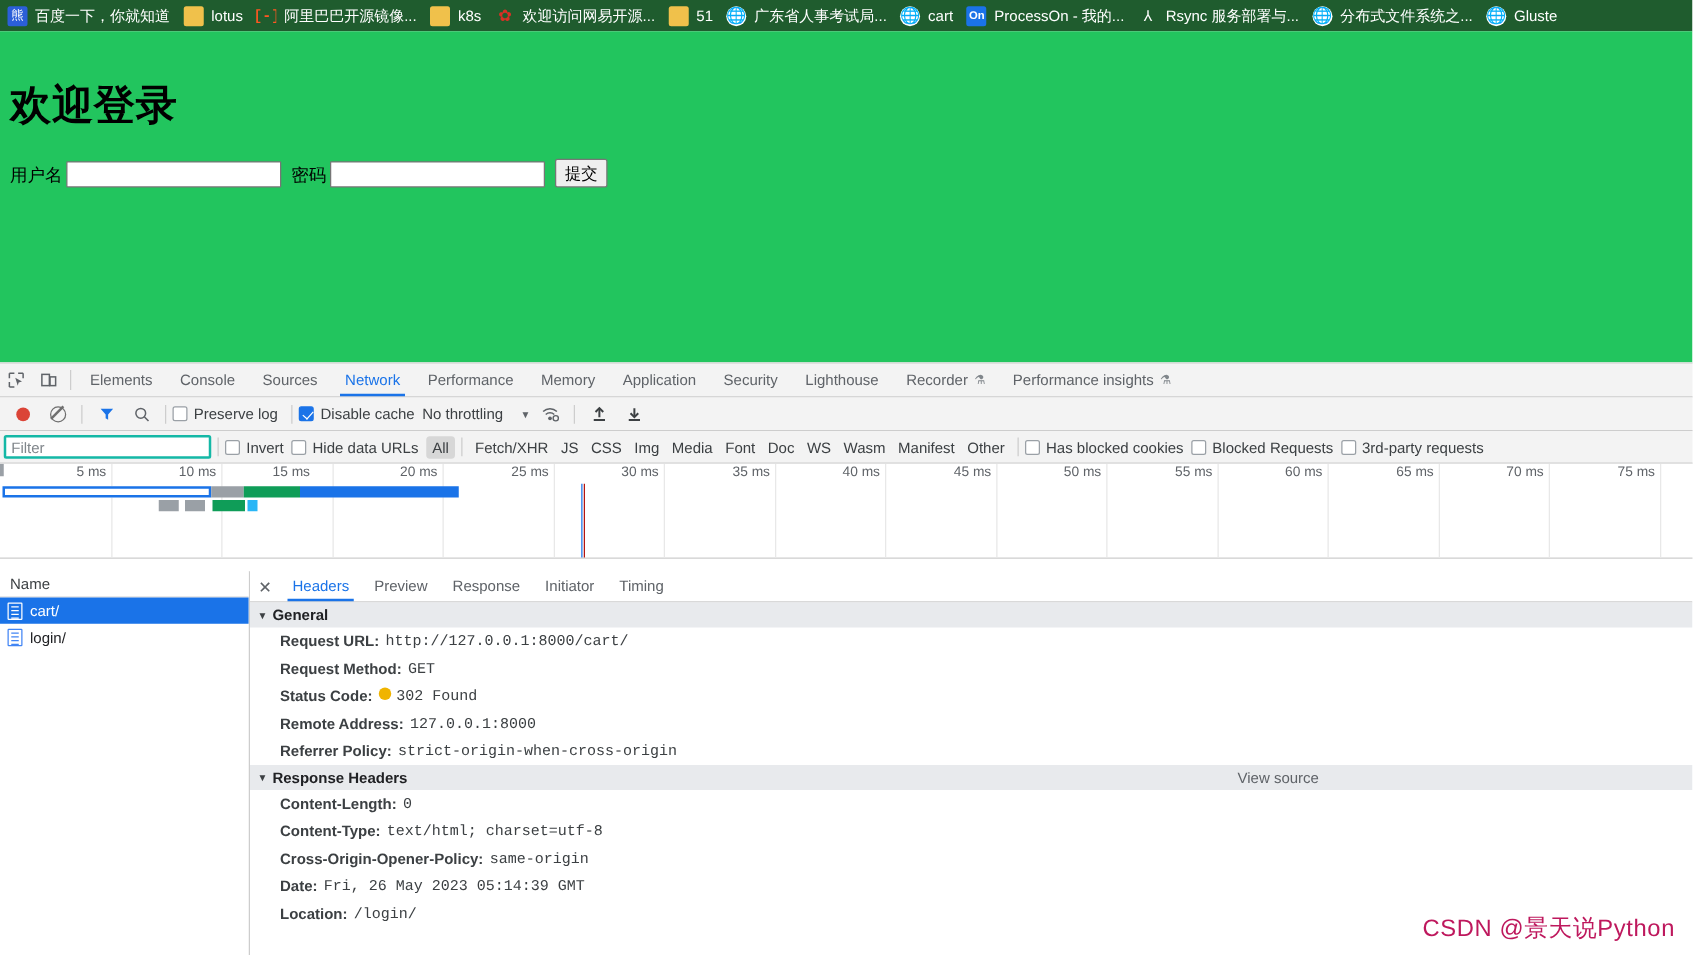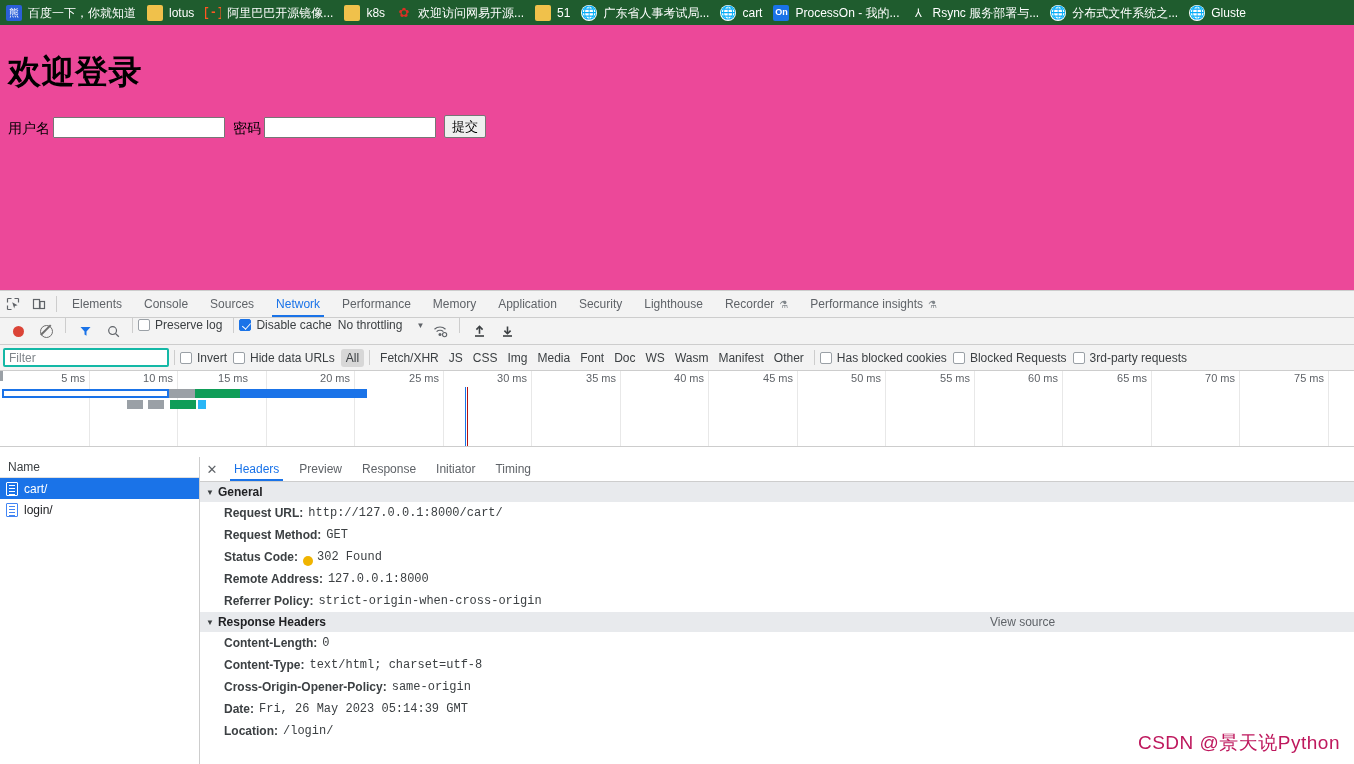--- a/index.html
+++ b/index.html
@@ -79,22 +79,22 @@
     color: #ffffff;
     font-size: 9px;
     font-weight: bold;
     border-radius: 2px;
   }
   .ico-rsync2 { color: #ffffff; font-size: 12px; }
 
   
   #page-content {
     height: 265px;
-    background: #ec4899;
-    padding: 4px 8px;
+    background: #22c55e;
+    padding: 16px 8px;
     overflow: hidden;
   }
   #page-title {
     font-size: 33px;
     font-weight: bold;
     margin: 21px 0 20px 0;
     color: #000000;
     letter-spacing: 0.5px;
   }
   #login-form {
@@ -170,21 +170,21 @@
     content: "";
     position: absolute; left: 7px; right: 7px; bottom: 0;
     height: 2px; background: #1a73e8;
   }
   .tab-exp { margin-left: 5px; font-size: 10px; color: #80868b; }
 
   
   #net-toolbar {
     height: 27px;
     display: flex;
-    align-items: flex-start;
+    align-items: center;
     padding: 0 4px;
     background: #f3f3f3;
     border-bottom: 1px solid #cdcdcd;
     gap: 0;
   }
   .nt-btn {
     width: 28px; height: 26px;
     display: flex; align-items: center; justify-content: center;
     cursor: pointer;
   }
@@ -410,21 +410,21 @@
   .view-src {
     position: absolute;
     left: 790px;
     font-weight: normal;
     color: #5f6368;
     font-size: 12px;
     cursor: pointer;
   }
   .hdr-row {
     display: flex;
-    align-items: flex-end;
+    align-items: flex-start;
     padding: 3px 0 3px 24px;
     font-size: 12px;
     line-height: 16px;
   }
   .hdr-key {
     font-weight: bold;
     color: #3c4043;
     white-space: nowrap;
     margin-right: 5px;
     font-family: "Liberation Sans", sans-serif;

